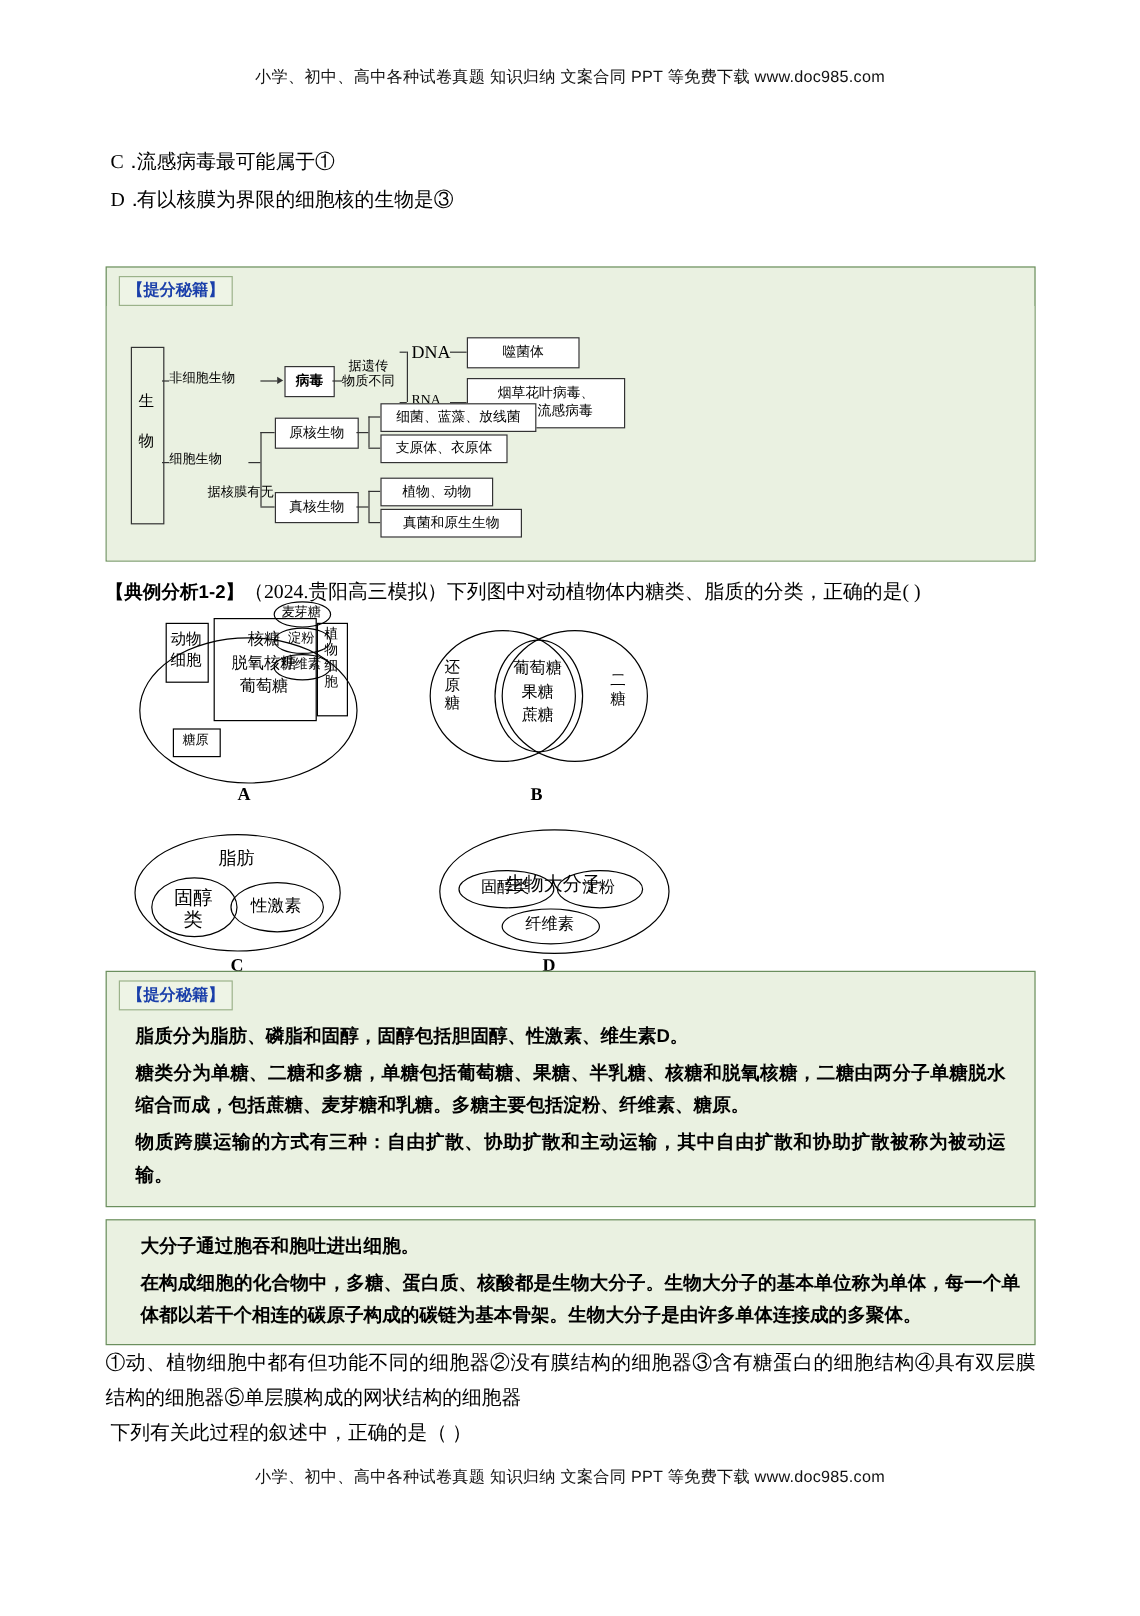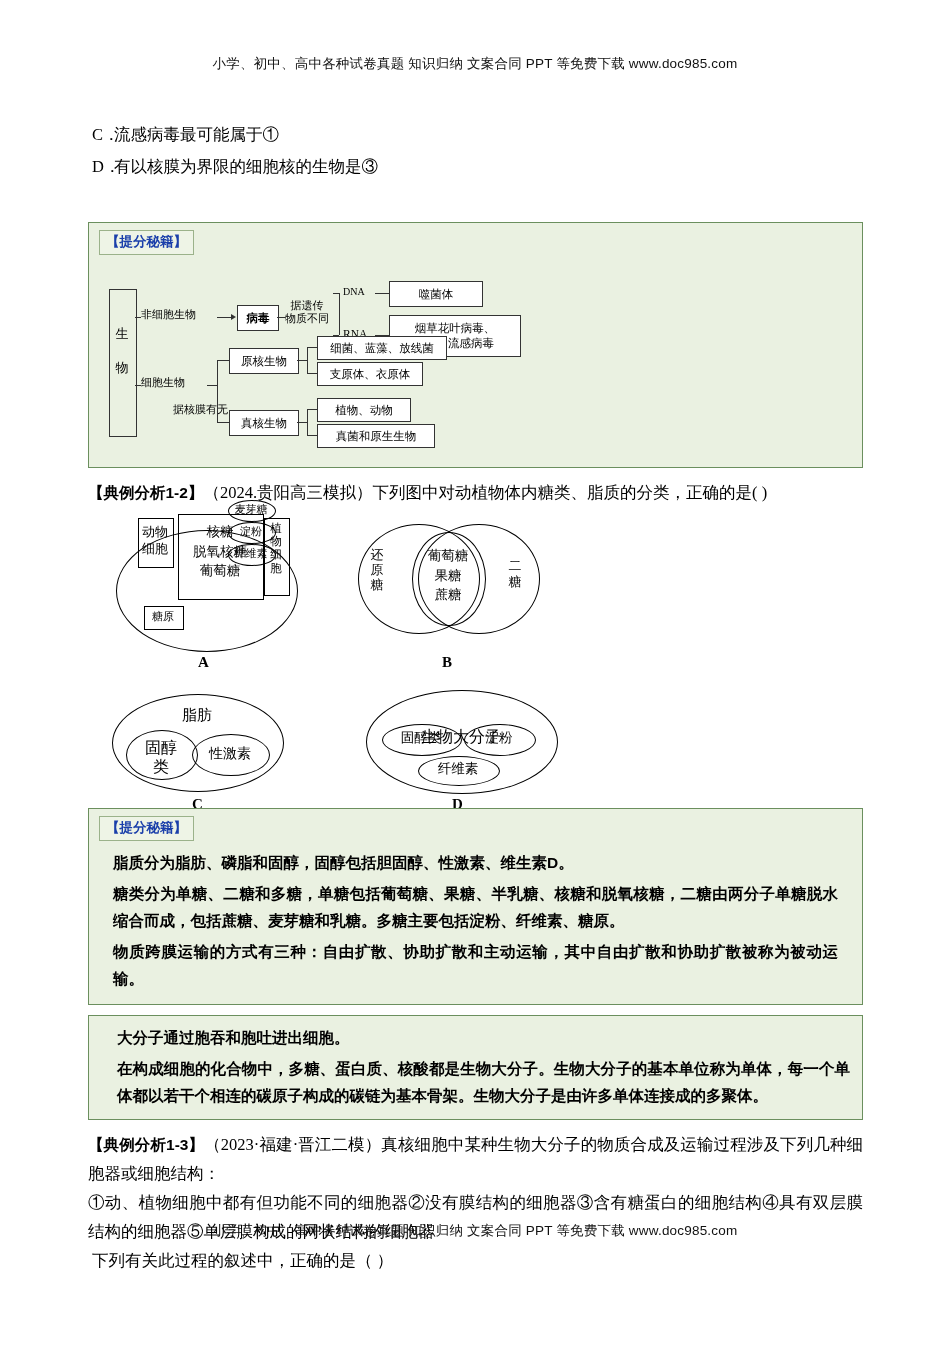--- a/index.html
+++ b/index.html
@@ -94,21 +94,21 @@
 
         <div class="bx" style="left:148px;top:50px;width:40px;height:24px;font-weight:bold;">病毒</div>
 
         <div class="lbl" style="left:196px;top:44px;line-height:13px;text-align:center;">据遗传<br>物质不同</div>
         <div class="hline" style="left:188px;top:62px;width:8px;"></div>
 
         <div class="vline" style="left:250px;top:38px;height:42px;"></div>
         <div class="hline" style="left:244px;top:38px;width:6px;"></div>
         <div class="hline" style="left:244px;top:80px;width:6px;"></div>
 
-        <div class="lbl" style="left:254px;top:31px;font-size:10px;">DNA</div>
+        <div class="lbl" style="left:254px;top:31px;font-size:15px;">DNA</div>
         <div class="lbl" style="left:254px;top:73px;font-size:11.5px;">RNA</div>
 
         <div class="hline" style="left:286px;top:38px;width:14px;"></div>
         <div class="hline" style="left:286px;top:80px;width:14px;"></div>
 
         <div class="bx" style="left:300px;top:26px;width:92px;height:24px;">噬菌体</div>
         <div class="bx" style="left:300px;top:60px;width:130px;height:40px;line-height:1.3;">烟草花叶病毒、<br>HIV、流感病毒</div>
 
         <div class="lbl" style="left:52px;top:120px;">细胞生物</div>
         <div class="lbl" style="left:52px;top:147px;margin-left:32px;">据核膜有无</div>
@@ -200,22 +200,19 @@
         <p class="gp">糖类分为单糖、二糖和多糖，单糖包括葡萄糖、果糖、半乳糖、核糖和脱氧核糖，二糖由两分子单糖脱水缩合而成，包括蔗糖、麦芽糖和乳糖。多糖主要包括淀粉、纤维素、糖原。</p>
         <p class="gp">物质跨膜运输的方式有三种：自由扩散、协助扩散和主动运输，其中自由扩散和协助扩散被称为被动运输。</p>
       </div>
     </div>
 
     <div class="greenbox" style="margin-top:10px;padding:6px 0 8px 16px;">
       <p class="gp">大分子通过胞吞和胞吐进出细胞。</p>
       <p class="gp">在构成细胞的化合物中，多糖、蛋白质、核酸都是生物大分子。生物大分子的基本单位称为单体，每一个单体都以若干个相连的碳原子构成的碳链为基本骨架。生物大分子是由许多单体连接成的多聚体。</p>
     </div>
 
-    <div class="qbody" style="margin-top:10px;">
-      <span class="qbold">【典例分析1-3】</span><span>（2023·福建·晋江二模）真核细胞中某种生物大分子的物质合成及运输过程涉及下列几种细胞器或细胞结构：</span>
-    </div>
     <div class="qbody">①动、植物细胞中都有但功能不同的细胞器②没有膜结构的细胞器③含有糖蛋白的细胞结构④具有双层膜结构的细胞器⑤单层膜构成的网状结构的细胞器</div>
     <div class="qbody" style="padding-left:4px;"><span>下列有关此过程的叙述中，正确的是（        ）</span></div>
 
   </div>
 
   <div class="ftr">小学、初中、高中各种试卷真题 知识归纳 文案合同 PPT 等免费下载  www.doc985.com</div>
 </div>
 
 </body></html>

